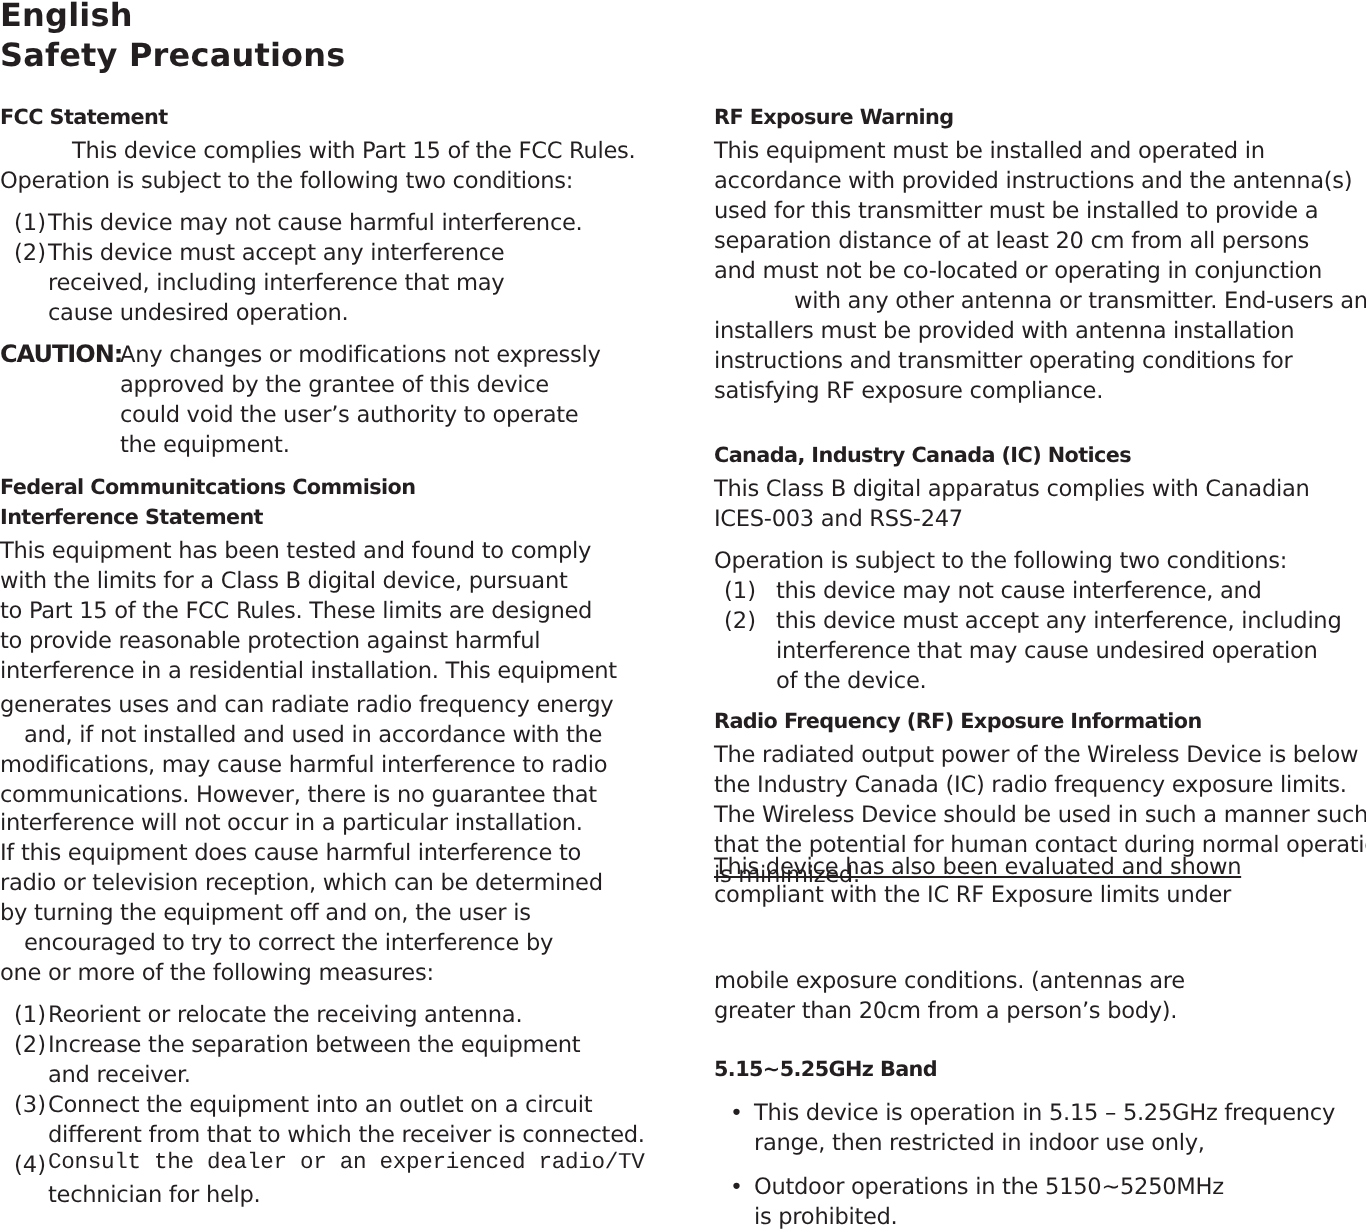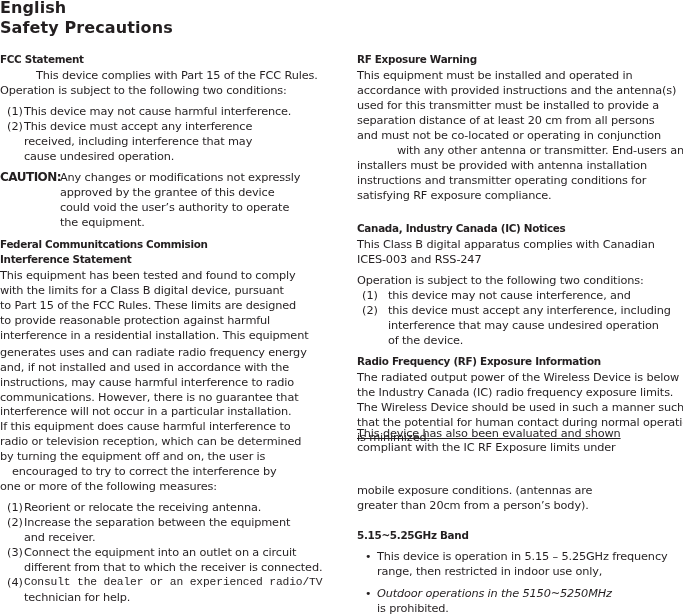--- a/index.html
+++ b/index.html
@@ -42,22 +42,22 @@
 <section>
   <div class="h" style="left:0;top:237px;">Federal Communitcations Commision</div>
   <div class="h" style="left:0;top:252px;">Interference Statement</div>
 
   <div class="l" style="left:0;top:268px;">This equipment has been tested and found to comply</div>
   <div class="l" style="left:0;top:283px;">with the limits for a Class B digital device, pursuant</div>
   <div class="l" style="left:0;top:298px;">to Part 15 of the FCC Rules. These limits are designed</div>
   <div class="l" style="left:0;top:313px;">to provide reasonable protection against harmful</div>
   <div class="l" style="left:0;top:328px;">interference in a residential installation. This equipment</div>
   <div class="l" style="left:0;top:345px;">generates uses and can radiate radio frequency energy</div>
-  <div class="l" style="left:0;top:360px;">and, if not installed and used in accordance with the</div>
-  <div class="l" style="left:0;top:375px;">instructions, may cause harmful interference to radio</div>
+  <div class="l" style="left:12px;top:360px;">and, if not installed and used in accordance with the</div>
+  <div class="l" style="left:0;top:375px;">modifications, may cause harmful interference to radio</div>
   <div class="l" style="left:0;top:390px;">communications. However, there is no guarantee that</div>
   <div class="l" style="left:0;top:404px;">interference will not occur in a particular installation.</div>
   <div class="l" style="left:0;top:419px;">If this equipment does cause harmful interference to</div>
   <div class="l" style="left:0;top:434px;">radio or television reception, which can be determined</div>
   <div class="l" style="left:0;top:449px;">by turning the equipment off and on, the user is</div>
   <div class="l" style="left:0;top:464px;margin-left:12px;">encouraged to try to correct the interference by</div>
   <div class="l" style="left:0;top:479px;">one or more of the following measures:</div>
 
   <div class="num" style="left:7px;top:500px;">(1)</div>
   <div class="l" style="left:24px;top:500px;">Reorient or relocate the receiving antenna.</div>
@@ -114,15 +114,15 @@
 </section>
 
 <section>
   <div class="h" style="left:357px;top:528px;">5.15~5.25GHz Band</div>
 
   <div class="bullet" style="left:365px;top:549px;">•</div>
   <div class="l" style="left:377px;top:549px;">This device is operation in 5.15 – 5.25GHz frequency</div>
   <div class="l" style="left:377px;top:564px;">range, then restricted in indoor use only,</div>
 
   <div class="bullet" style="left:365px;top:586px;">•</div>
-  <div class="l" style="left:377px;top:586px;font-style:italic;">Outdoor operations in the 5150~5250MHz</div>
+  <div class="l" style="left:377px;top:586px;">Outdoor operations in the 5150~5250MHz</div>
   <div class="l" style="left:377px;top:601px;">is prohibited.</div>
 </section>
 
 </body></html>

